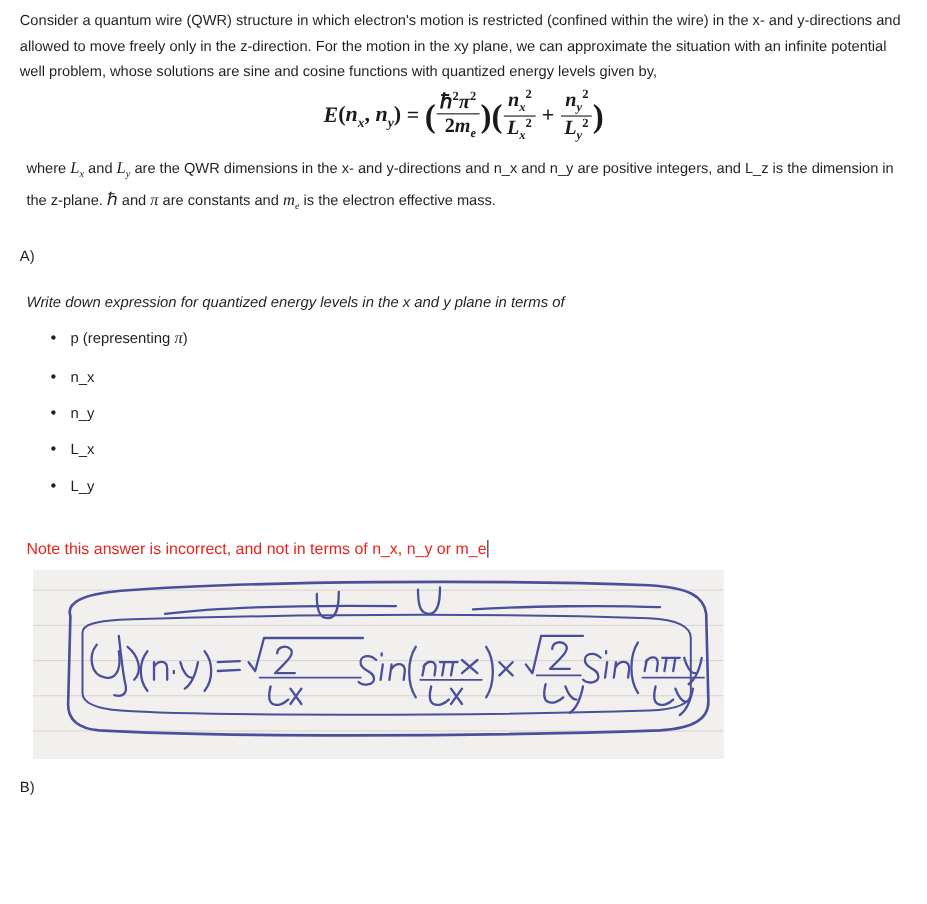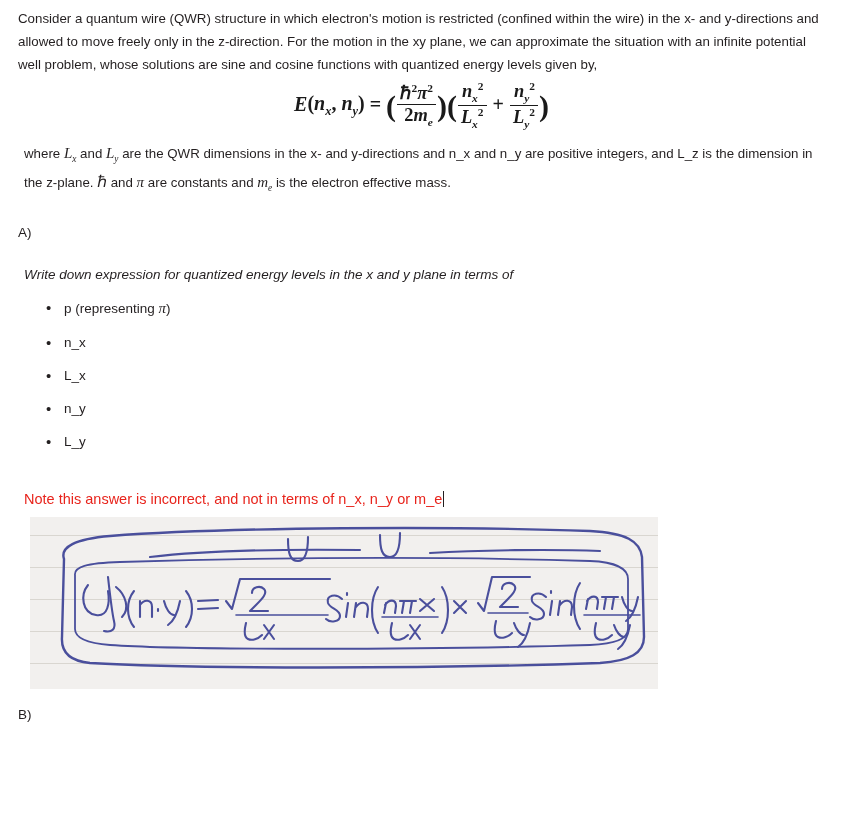--- a/index.html
+++ b/index.html
@@ -162,22 +162,22 @@
     <span>where </span><span class="serif-it"><span>L</span><sub>x</sub></span><span> and </span><span class="serif-it"><span>L</span><sub>y</sub></span><span> are the QWR dimensions in the x- and y-directions and n_x and n_y are positive integers, and L_z is the dimension in the z-plane. </span><span class="serif-up">ℏ</span><span> and </span><span class="serif-it">π</span><span> are constants and </span><span class="serif-it"><span>m</span><sub>e</sub></span><span> is the electron effective mass.</span>
   </p>
 
   <div class="section-letter">A)</div>
 
   <div class="prompt">Write down expression for quantized energy levels in the x and y plane in terms of</div>
 
   <ul class="terms">
     <li><span>p (representing </span><span class="serif-it">π</span><span>)</span></li>
     <li><span>n_x</span></li>
+    <li><span>n_y</span></li>
     <li><span>L_x</span></li>
-    <li><span>n_y</span></li>
     <li><span>L_y</span></li>
   </ul>
 
   <div class="note"><span>Note this answer is incorrect, and not in terms of n_x, n_y or m_e</span><span class="caret"></span></div>
 
   <div class="handwrite-wrap">
     <div class="hw-line" style="top:18px"></div>
     <div class="hw-line" style="top:50px"></div>
     <div class="hw-line" style="top:82px"></div>
     <div class="hw-line" style="top:114px"></div>

